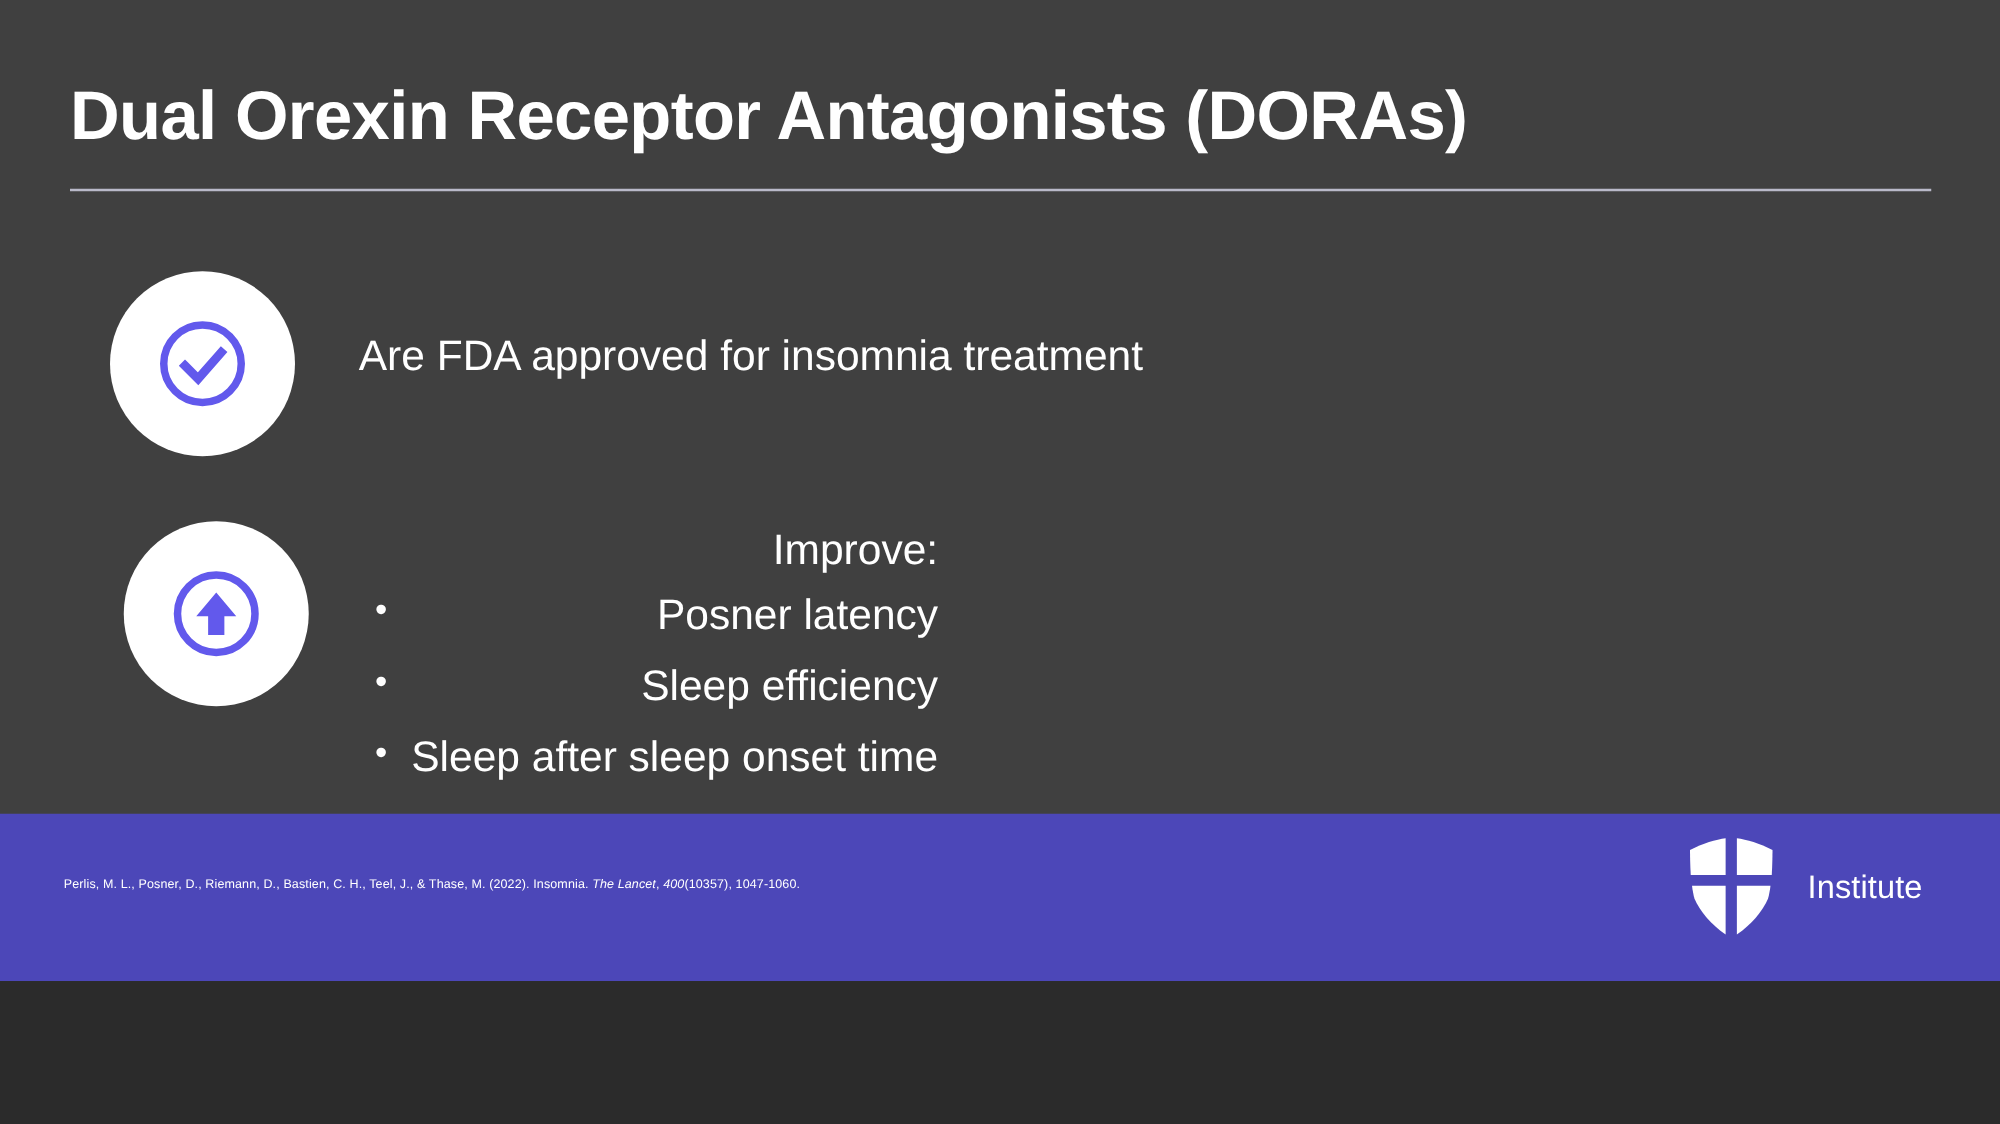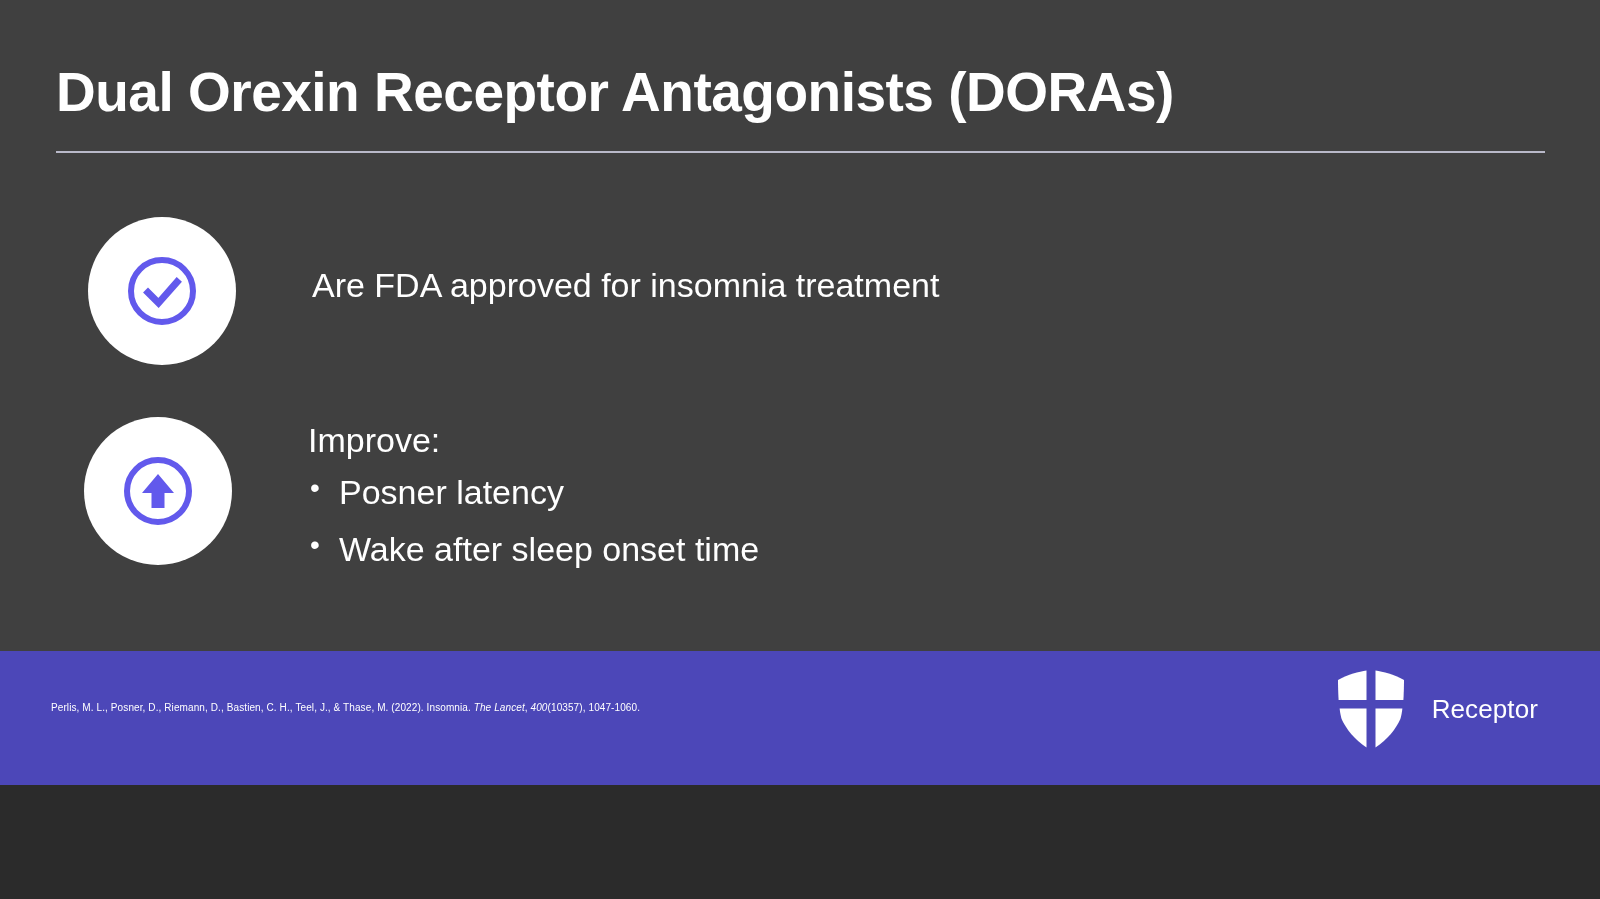--- a/index.html
+++ b/index.html
@@ -51,37 +51,38 @@
     left: 0;
     top: 0;
     width: 1600px;
   }
   .row {
     position: absolute;
     display: flex;
     align-items: flex-start;
   }
   .row-1 { left: 88px; top: 217px; }
-  .row-2 { left: 84px; top: 417px; }
+  .row-2 { left: 99px; top: 417px; }
 
   .icon-bubble {
     width: 148px;
     height: 148px;
     border-radius: 50%;
     background: #ffffff;
     flex: 0 0 148px;
     display: flex;
     align-items: center;
     justify-content: center;
   }
   .icon-bubble svg { display: block; }
 
   .row-text {
-    margin-left: 76px;
-    color: #ffffff;
+    margin-left: 51px;
+    color: #ffffff;
+    text-align: right;
   }
   .row-1 .row-text {
     font-size: 34px;
     line-height: 1.25;
     padding-top: 47px;
   }
   .row-2 .row-text {
     font-size: 34px;
     line-height: 1.0;
     padding-top: 3px;
@@ -185,21 +186,22 @@
       <div class="icon-bubble">
         <svg width="78" height="78" viewBox="0 0 78 78" aria-hidden="true">
           <circle cx="39" cy="39" r="31" fill="none" stroke="#6259ec" stroke-width="6"></circle>
           <path d="M39 22 L55 41 L45.5 41 L45.5 56 L32.5 56 L32.5 41 L23 41 Z" fill="#6259ec"></path>
         </svg>
       </div>
       <div class="row-text">
         <p class="lead-line">Improve:</p>
         <ul class="bullets">
           <li>Posner latency</li>
-          <li>Wake after sleep onset time</li>
+          <li>Sleep efficiency</li>
+          <li>Sleep after sleep onset time</li>
         </ul>
       </div>
     </div>
 
   </div>
 
   <div class="footer">
     <div class="citation"><span>Perlis, M. L., Posner, D., Riemann, D., Bastien, C. H., Teel, J., &amp; Thase, M. (2022). Insomnia. </span><span class="ital">The Lancet</span><span>, </span><span class="ital">400</span><span>(10357), 1047-1060.</span></div>
 
     <div class="logo">
@@ -209,18 +211,18 @@
           <path d="M4 13 C14 7.5 25 4.5 32.5 3.5 L32.5 33 L4.6 33 C4.2 26 4 19 4 13 Z" fill="#ffffff"></path>
 
           <path d="M70 13 C60 7.5 49 4.5 41.5 3.5 L41.5 33 L69.4 33 C69.8 26 70 19 70 13 Z" fill="#ffffff"></path>
 
           <path d="M5.6 41.5 L32.5 41.5 L32.5 80.5 C21 73 12 62 7.6 52 C6.8 49 6.1 45.5 5.6 41.5 Z" fill="#ffffff"></path>
 
           <path d="M68.4 41.5 L41.5 41.5 L41.5 80.5 C53 73 62 62 66.4 52 C67.2 49 67.9 45.5 68.4 41.5 Z" fill="#ffffff"></path>
         </svg>
       </div>
       <div class="logo-text">
-        <span>Receptor</span>
+        <span>Institute</span>
       </div>
     </div>
   </div>
 
 </div>
 
 </body></html>

